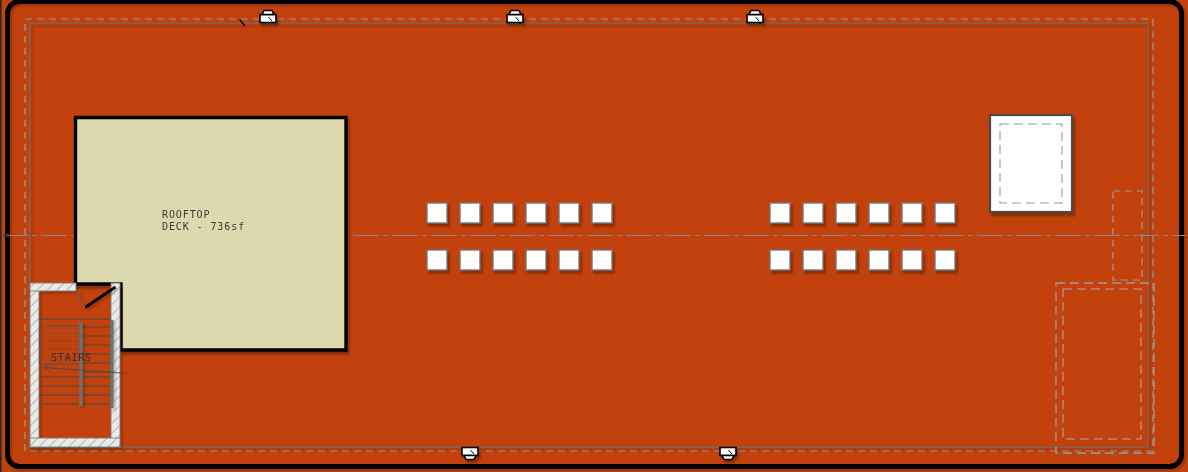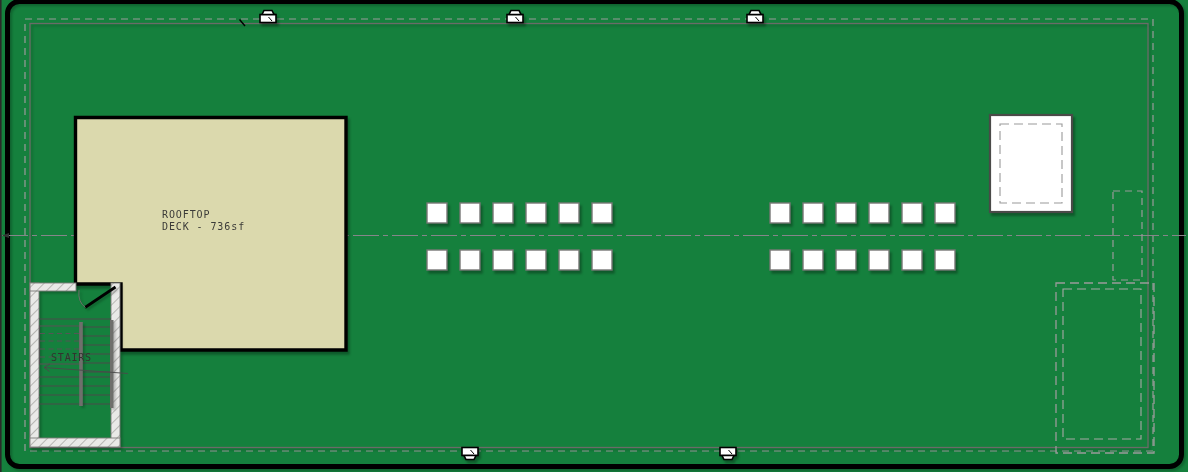--- a/index.html
+++ b/index.html
@@ -1,19 +1,19 @@
 <!DOCTYPE html>
 <html><head>
 <meta charset="utf-8">
 <style>
   html,body { margin:0; padding:0; background:#fff; }
   .sheet {
     position:relative;
     width:1188px; height:472px;
-    background:#15803d;
+    background:#c2410c;
     overflow:hidden;
     font-family:"DejaVu Sans Mono", monospace;
   }
   svg { display:block; }
   .sh   { filter: drop-shadow(2.5px 3px 1.2px rgba(0,0,0,0.30)); }
   .sh-soft { filter: drop-shadow(2px 2.5px 1px rgba(0,0,0,0.22)); }
   .arch-label {
     font-family:"DejaVu Sans Mono", monospace;
     fill:#3b3b38;
     font-size:10px;

